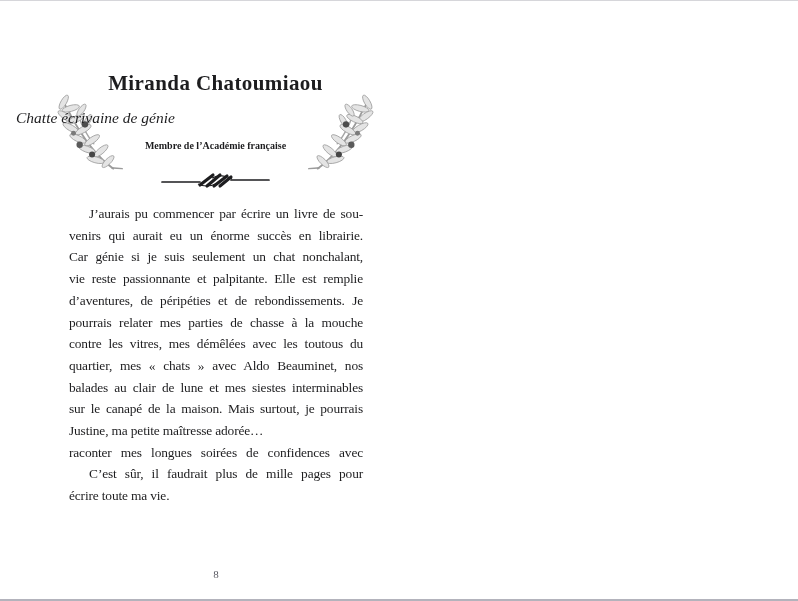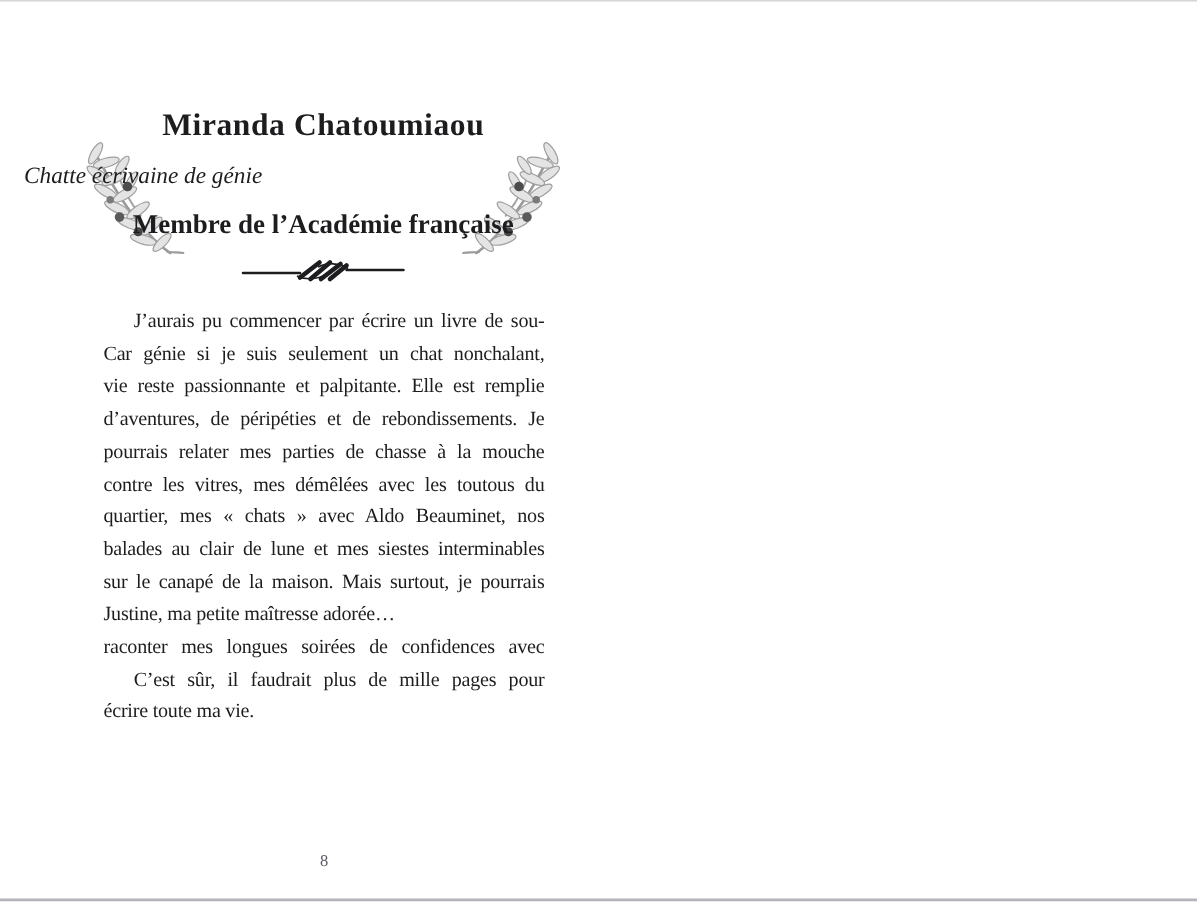--- a/index.html
+++ b/index.html
@@ -24,21 +24,21 @@
     position: absolute; top: 72px; left: 0; width: 399px;
     text-align: center; font-size: 21px; font-weight: bold;
     letter-spacing: 0.4px; line-height: 1;
   }
   .hdr-subtitle {
     position: absolute; top: 108px; left: 0; width: 399px;
     text-align: left; font-size: 15.5px; font-style: italic; line-height: 1.1;
   }
   .hdr-affiliation {
     position: absolute; top: 139px; left: 0; width: 399px;
-    text-align: center; font-size: 18px; font-weight: bold; line-height: 1.1;
+    text-align: center; font-size: 10px; font-weight: bold; line-height: 1.1;
   }
   .branch { position: absolute; top: 84px; width: 78px; height: 92px; }
   .branch.left-branch  { left: 30px; }
   .branch.right-branch { left: 291px; transform: scaleX(-1); }
   .divider {
     position: absolute; top: 170px; left: 144px; width: 111px; height: 20px;
   }
 
   
   .body-col { position: absolute; }
@@ -161,20 +161,21 @@
       <div class="hdr-affiliation">Membre de l’Académie française</div>
       <span class="divider">
         <svg width="111" height="20" viewBox="0 0 111 20">
             <use href="#rope-divider"></use>
           </svg>
       </span>
     </div>
 
     <div class="body-col left-col" id="left-body">
         <div class="line para-start">J’aurais pu commencer par écrire un livre de sou-</div>
+        <div class="line">venirs qui aurait eu un énorme succès en librairie.</div>
         <div class="line">Car génie si je suis seulement un chat nonchalant,</div>
         <div class="line">vie reste passionnante et palpitante. Elle est remplie</div>
         <div class="line">d’aventures, de péripéties et de rebondissements. Je</div>
         <div class="line">pourrais relater mes parties de chasse à la mouche</div>
         <div class="line">contre les vitres, mes démêlées avec les toutous du</div>
         <div class="line">quartier, mes « chats » avec Aldo Beauminet, nos</div>
         <div class="line">balades au clair de lune et mes siestes interminables</div>
         <div class="line">sur le canapé de la maison. Mais surtout, je pourrais</div>
         <div class="line para-end">Justine, ma petite maîtresse adorée…</div>
         <div class="line">raconter mes longues soirées de confidences avec</div>

